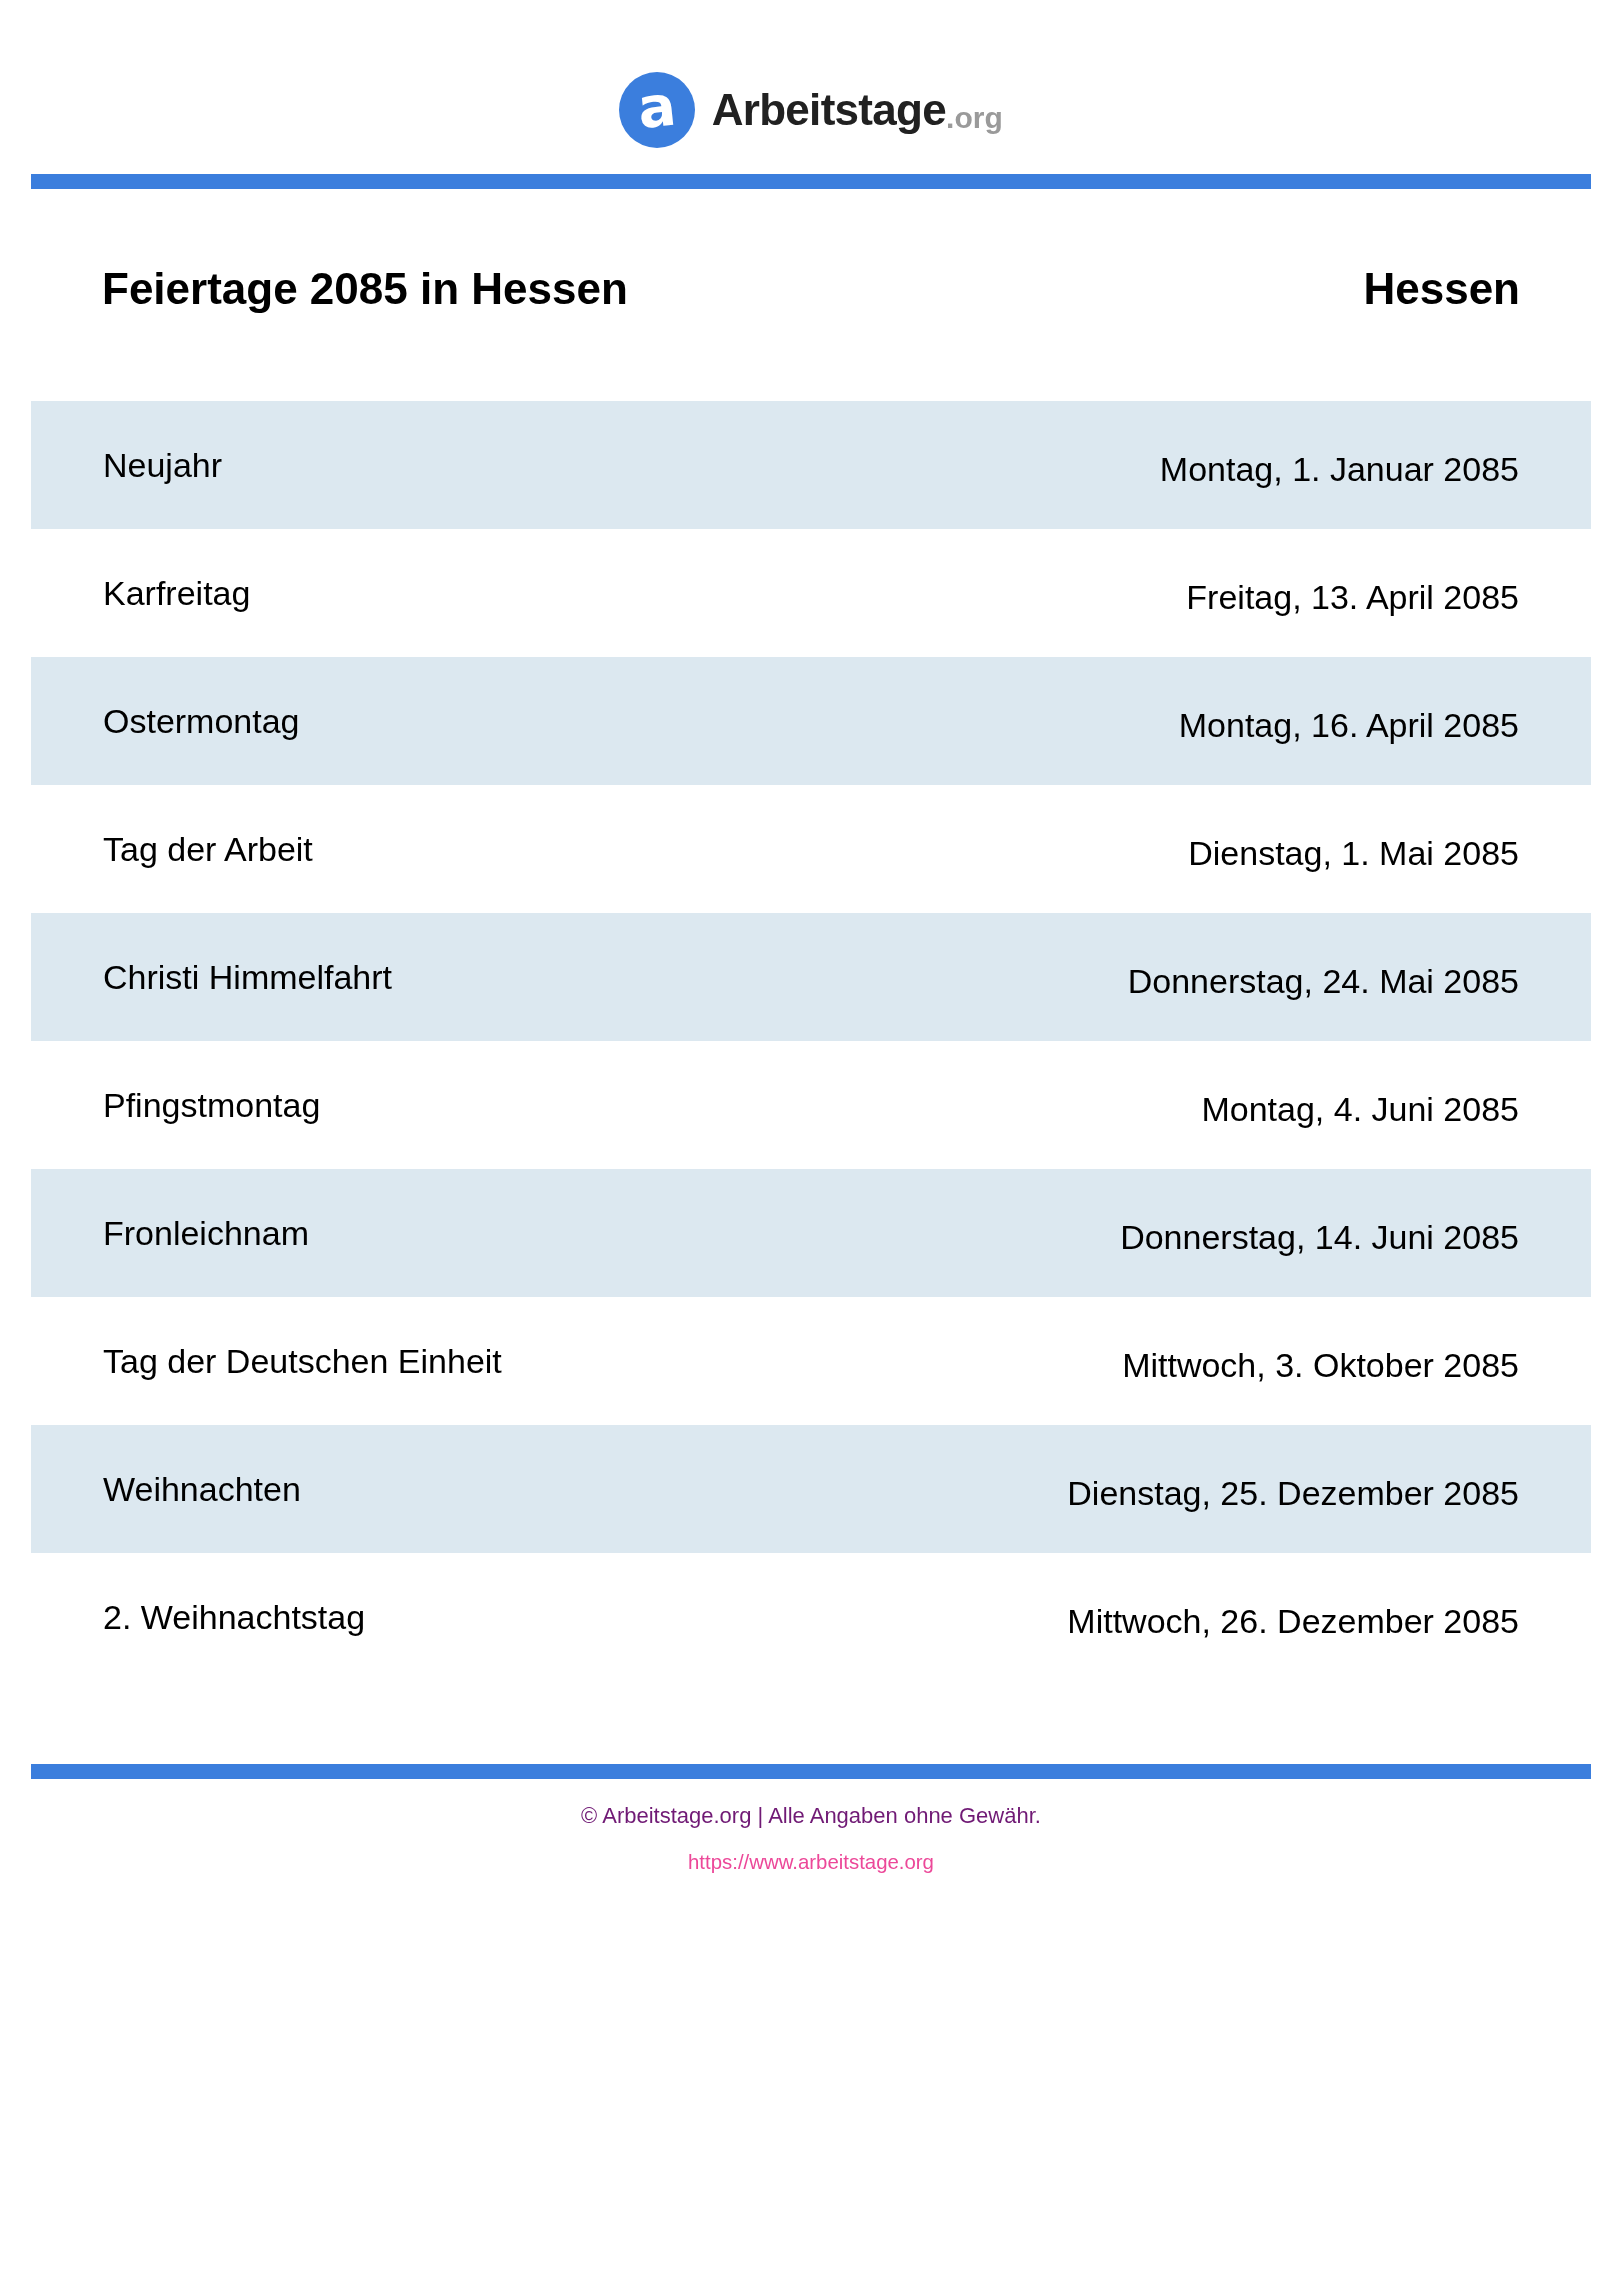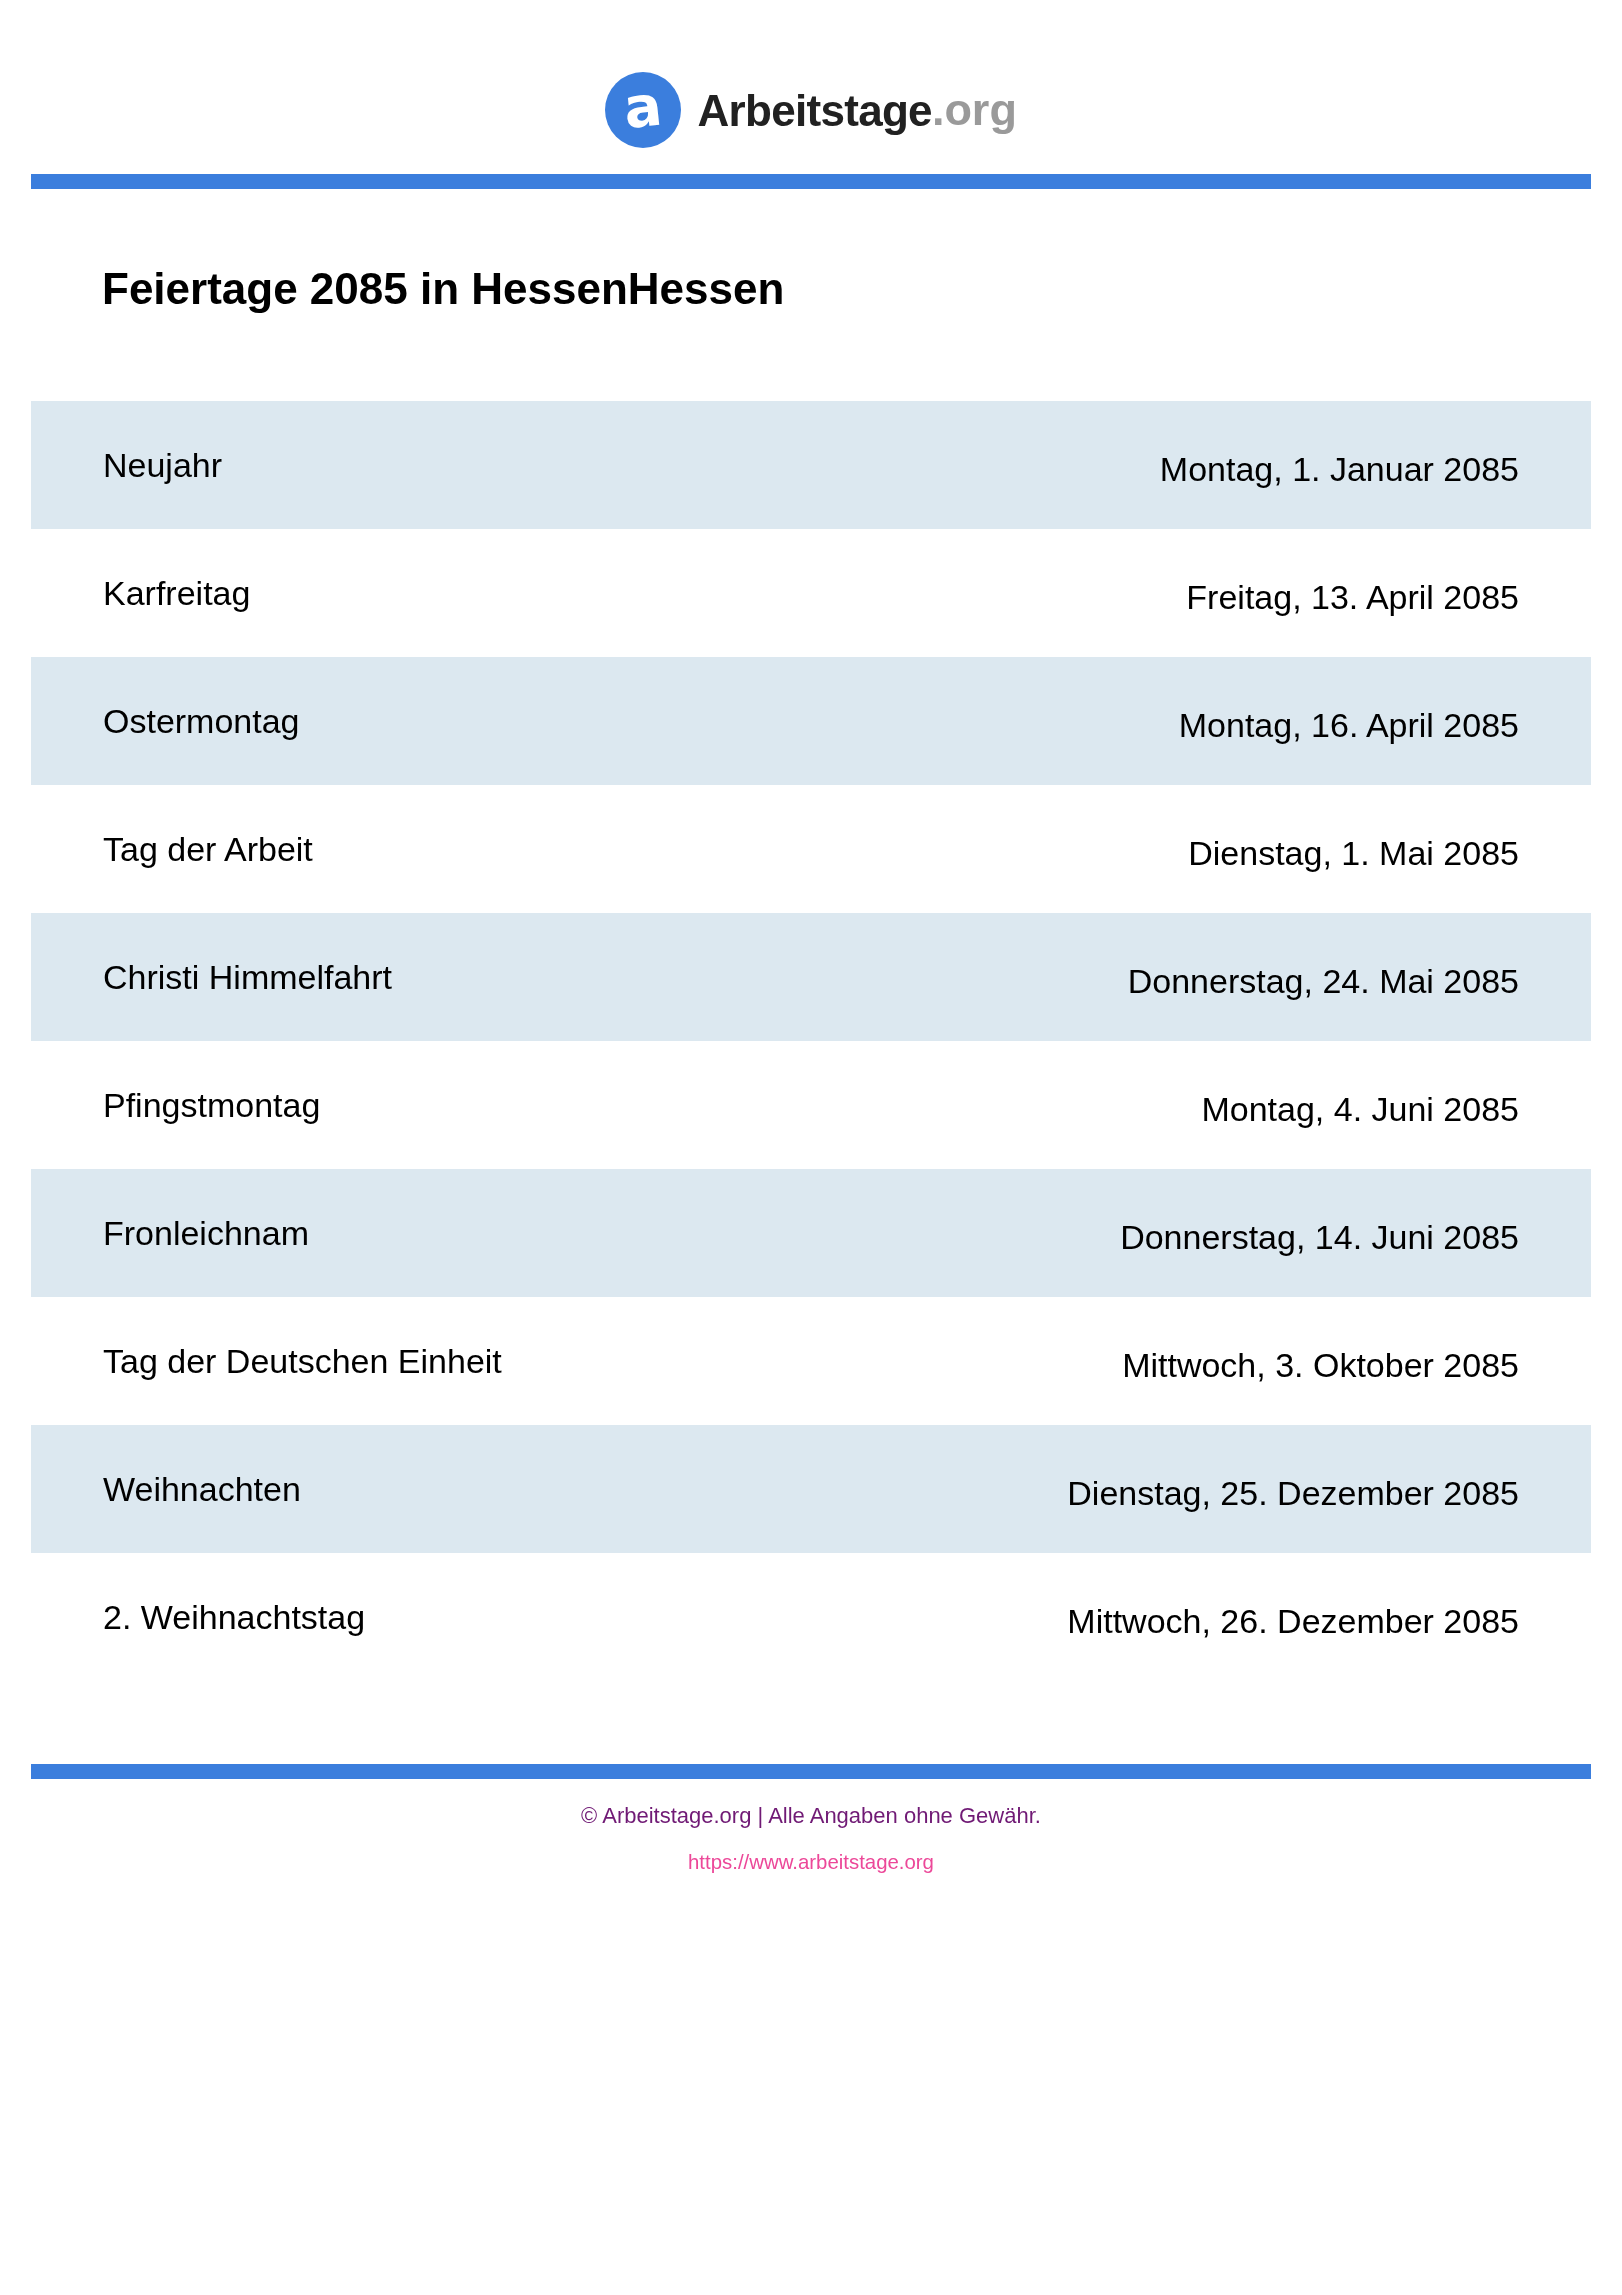--- a/index.html
+++ b/index.html
@@ -53,21 +53,21 @@
     align-items: flex-end;
     white-space: nowrap;
   }
   .brand-main {
     font-size: 44px;
     font-weight: 700;
     color: #212121;
     letter-spacing: -0.7px;
   }
   .brand-tld {
-    font-size: 45px;
+    font-size: 30px;
     font-weight: 700;
     color: #9a9a9a;
   }
 
   
   .bar {
     position: absolute;
     left: 31px;
     right: 31px;
     height: 15px;
@@ -76,20 +76,21 @@
   .top-bar { top: 174px; }
   .bottom-bar { top: 1764px; }
 
   
   .heading-row {
     position: absolute;
     top: 267px;
     left: 102px;
     right: 102px;
     display: flex;
+    justify-content: space-between;
     align-items: baseline;
   }
   .page-title, .date-col-label {
     margin: 0;
     font-size: 44px;
     font-weight: 700;
     color: #000000;
     line-height: 1;
   }
 

